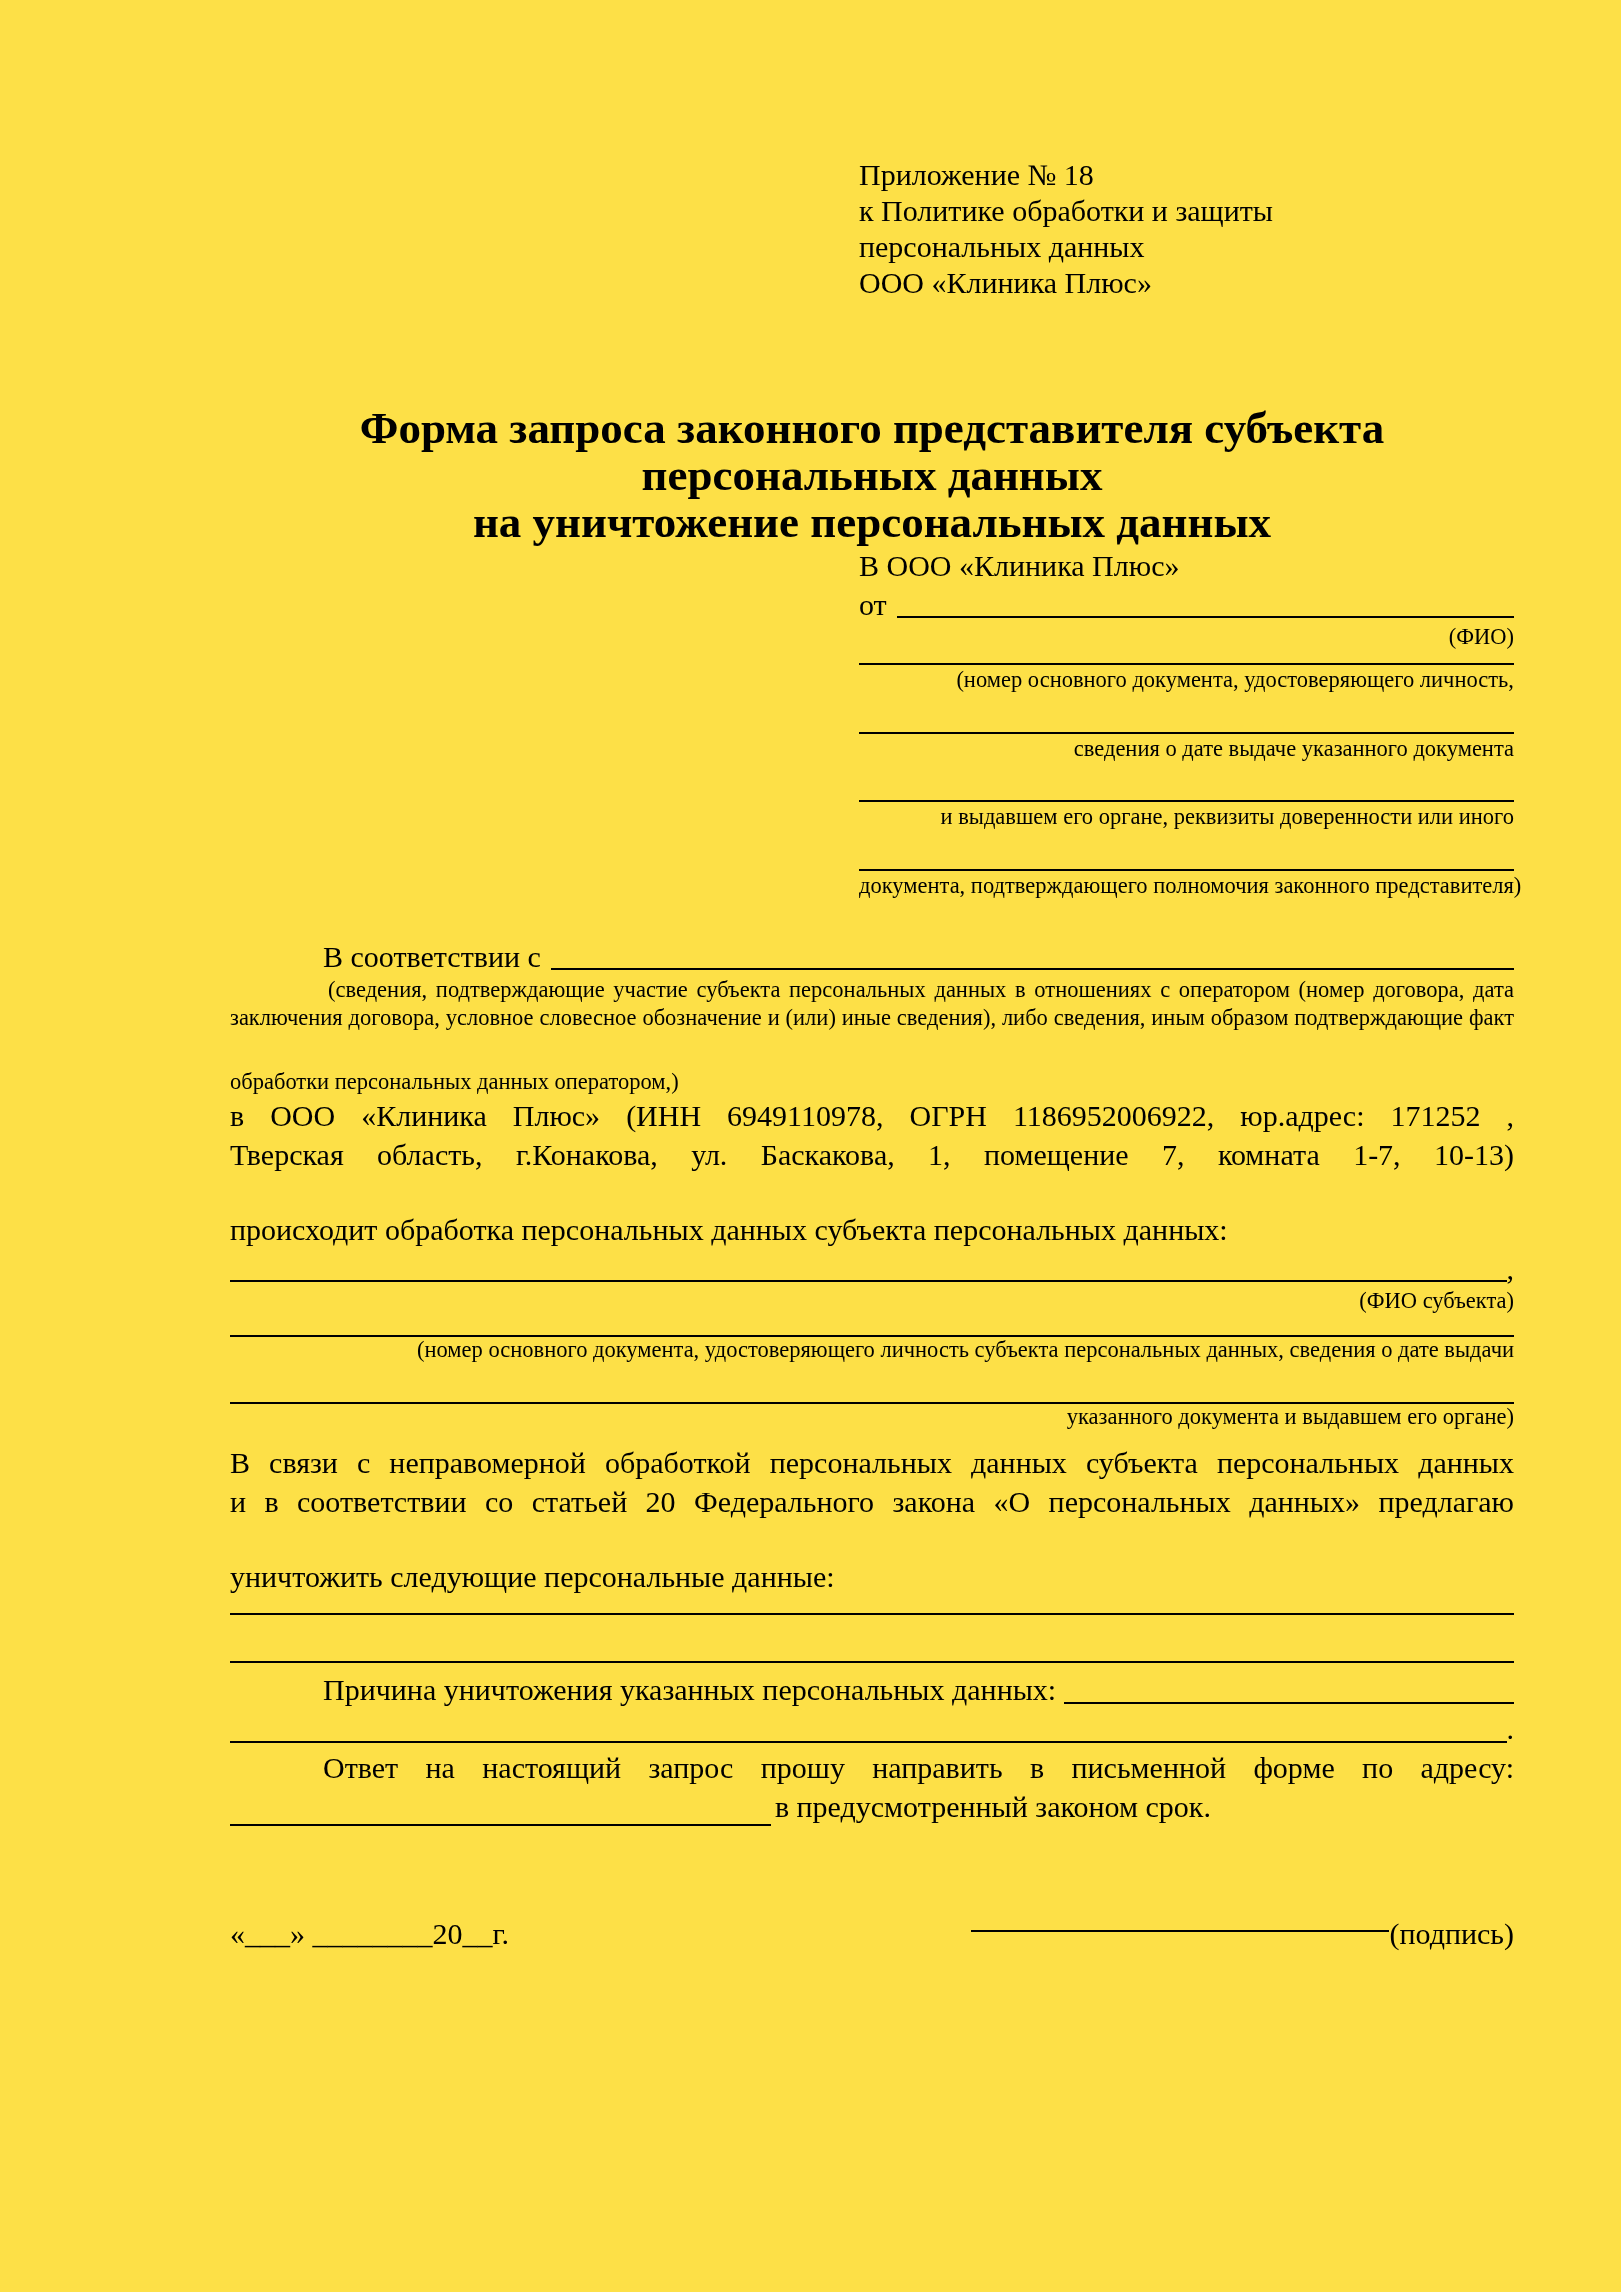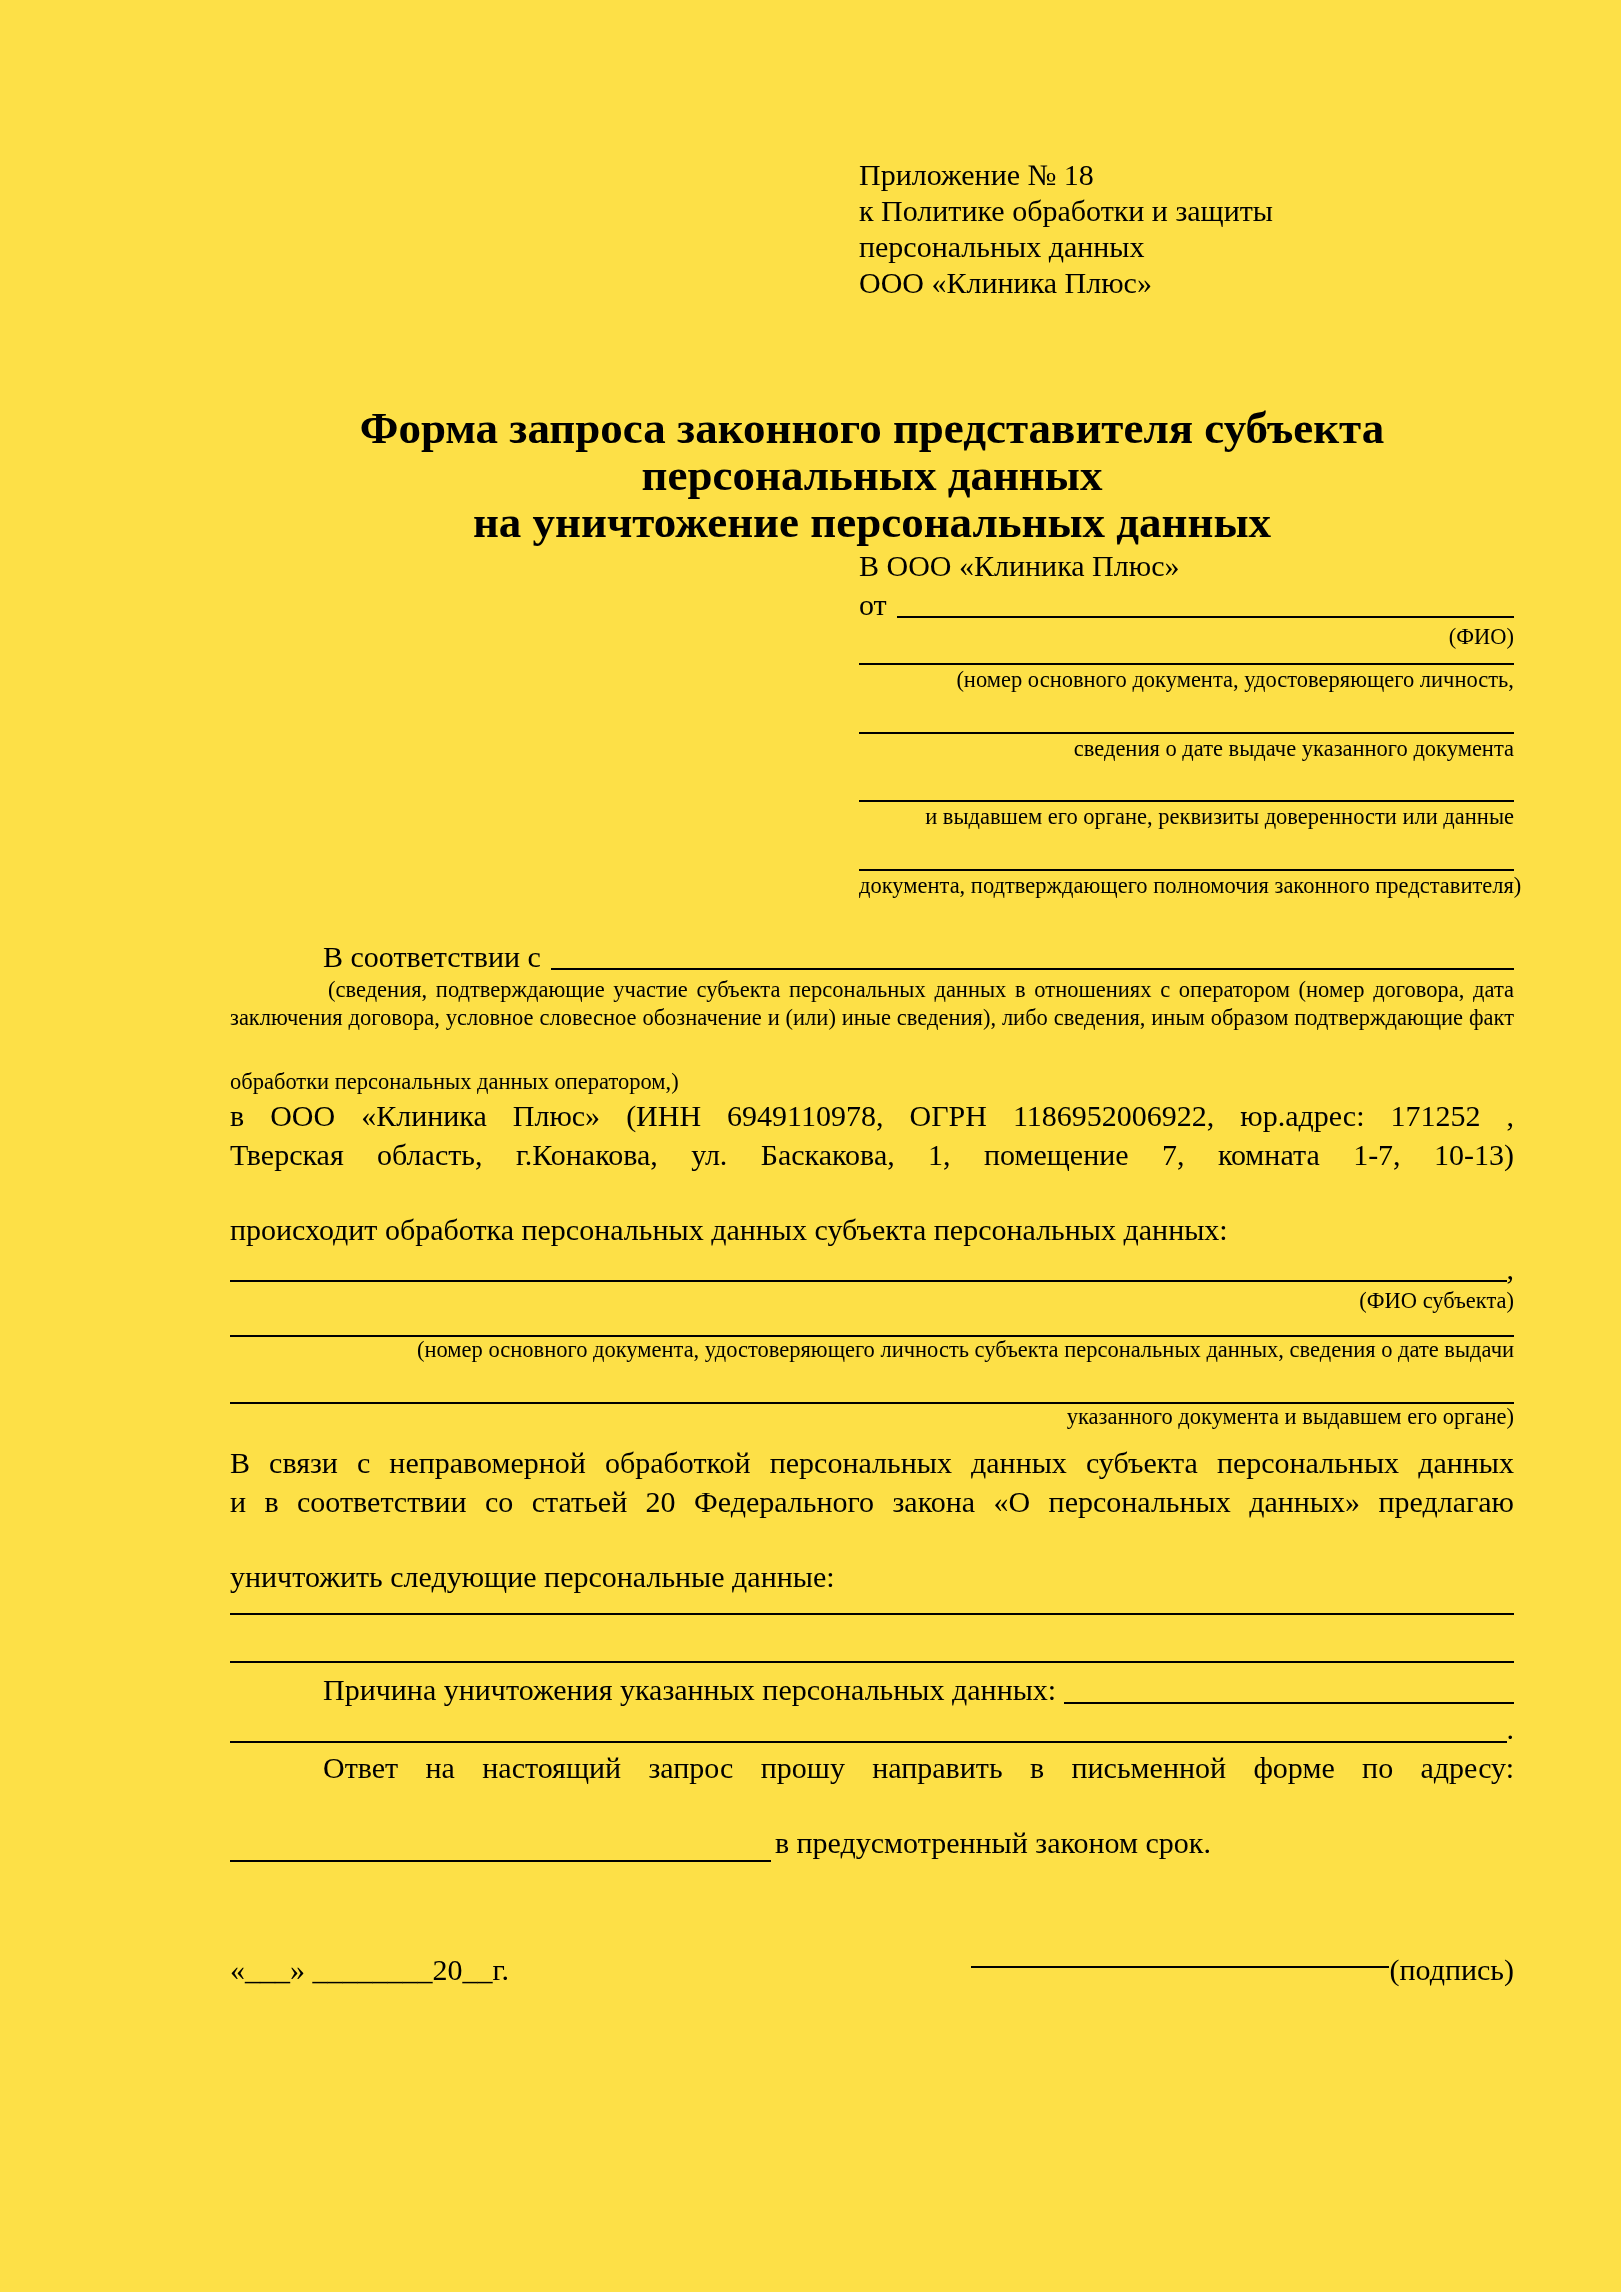--- a/index.html
+++ b/index.html
@@ -58,21 +58,21 @@
   .drule1 { margin-top: 21.6px; }
   .drule2 { margin-top: 39px; }
   .demand { margin-top: 13.7px; }
   .blank1 { margin-top: 16.7px; }
   .blank2 { margin-top: 46px; }
   .reason-row { margin-top: 7.8px; }
   .reason-label { margin-left: 93px; white-space: nowrap; }
   .reason-rule { margin-left: 7.8px; }
   .period-row { margin-top: 0; }
   .reply { text-indent: 93px; }
-  .reply-tail-row { align-items: flex-end; margin-top: 36px; }
+  .reply-tail-row { align-items: flex-end; }
   .tail-rule { width: 541px; flex: 0 0 auto; }
   .tail-text { margin-left: 3.9px; white-space: nowrap; }
 
   
   .foot { margin-top: 88px; display: flex; align-items: flex-end; }
   .date-part { white-space: nowrap; }
   .sig-part { margin-left: auto; display: flex; align-items: center; }
   .sig-rule { width: 418px; margin-bottom: 5.9px; }
   .sig-cap { white-space: nowrap; }
 </style>
@@ -105,21 +105,21 @@
     <div class="fgroup first">
       <div class="rule"></div>
       <div class="small center nowrap cap">(номер основного документа, удостоверяющего личность,</div>
     </div>
     <div class="fgroup">
       <div class="rule"></div>
       <div class="small center nowrap cap">сведения о дате выдаче указанного документа</div>
     </div>
     <div class="fgroup">
       <div class="rule"></div>
-      <div class="small center nowrap cap">и выдавшем его органе, реквизиты доверенности или данные</div>
+      <div class="small center nowrap cap">и выдавшем его органе, реквизиты доверенности или иного</div>
     </div>
     <div class="fgroup">
       <div class="rule"></div>
       <div class="small center nowrap cap">документа, подтверждающего полномочия законного представителя)</div>
     </div>
   </div>
 
   <div class="flexrow accord-row">
     <span class="accord-label">В соответствии с</span>
     <span class="rule rule-fill from-rule"></span>

